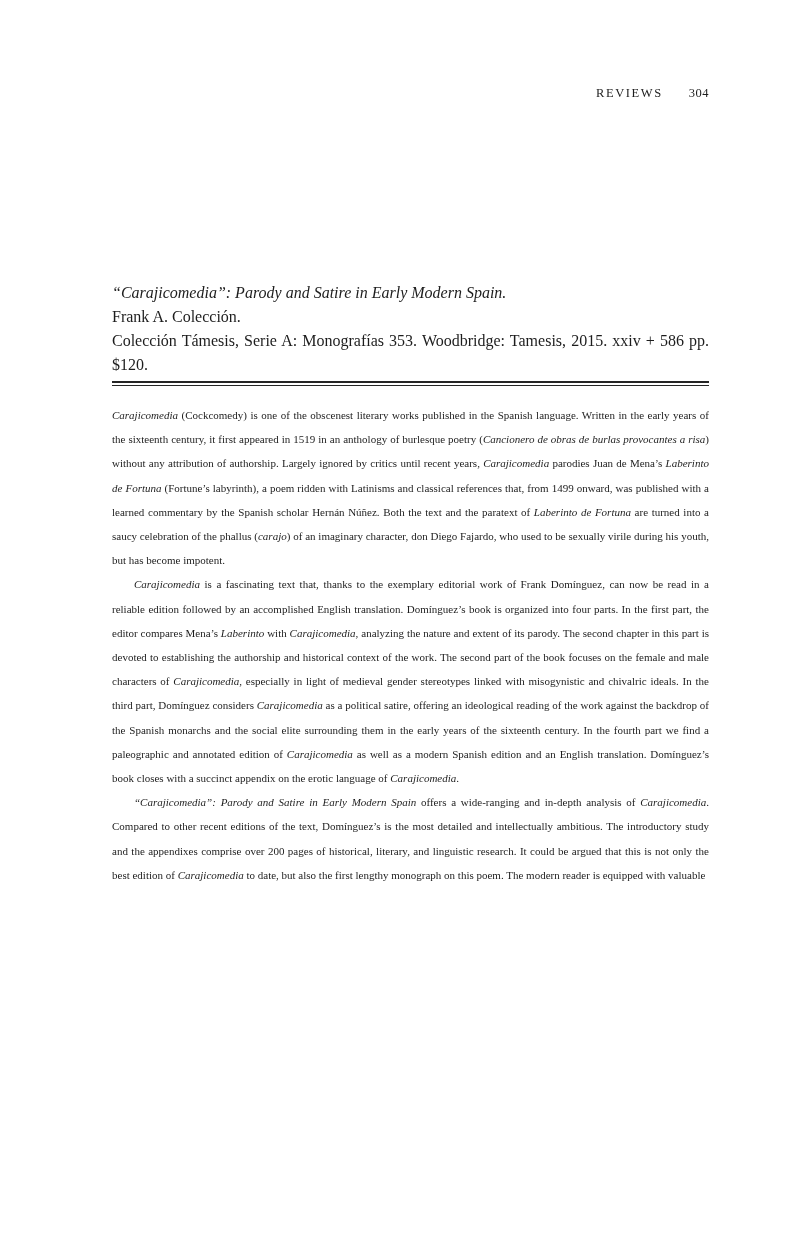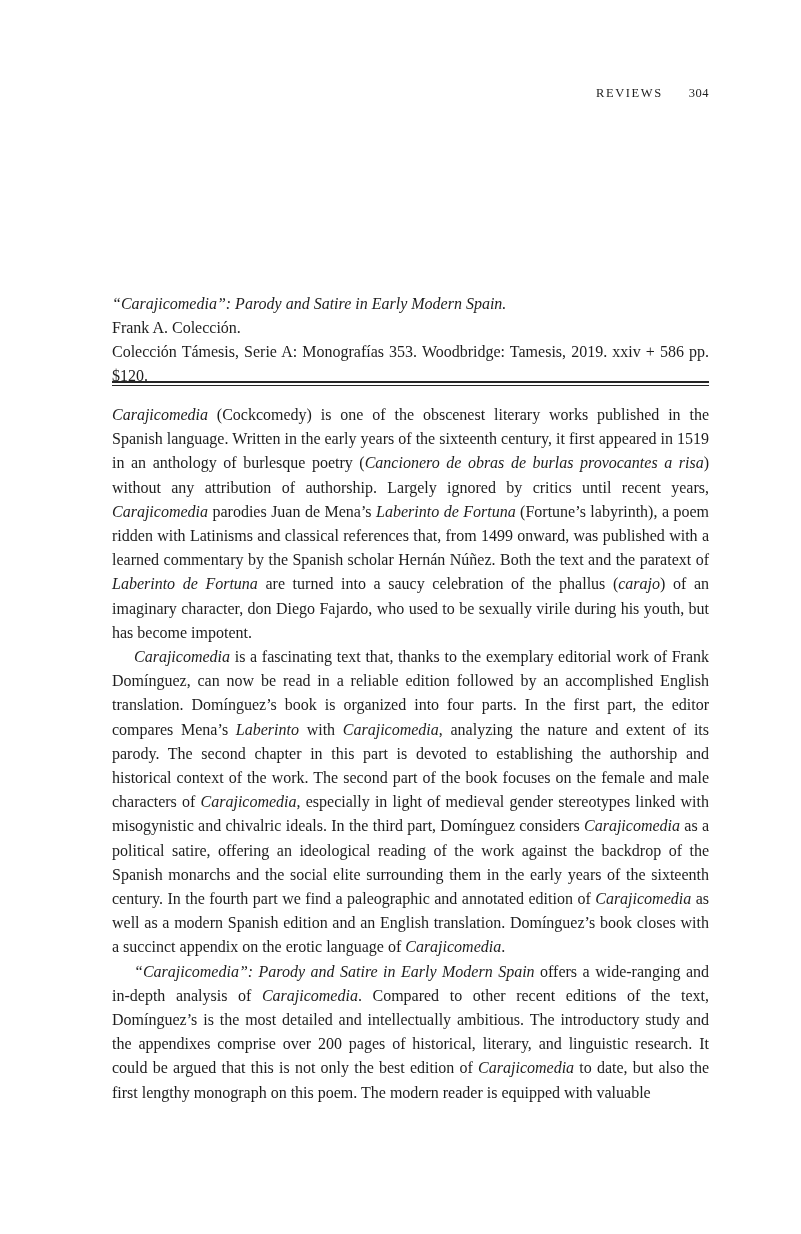--- a/index.html
+++ b/index.html
@@ -29,21 +29,21 @@
     font-size: 12.5px;
   }
   .running-title {
     letter-spacing: 1.6px;
   }
   .page-number {
     letter-spacing: 0.5px;
   }
   .citation {
     position: absolute;
-    top: 292px;
+    top: 281px;
     left: 112px;
     width: 597px;
     font-size: 16px;
     line-height: 24px;
     text-align: justify;
   }
   .citation p {
     margin: 0;
   }
   .citation .title {
@@ -57,21 +57,21 @@
     height: 5px;
     box-sizing: border-box;
     border-top: 2px solid #252525;
     border-bottom: 1px solid #252525;
   }
   .review {
     position: absolute;
     top: 403px;
     left: 112px;
     width: 597px;
-    font-size: 16px;
+    font-size: 11px;
     line-height: 24.2px;
     text-align: justify;
   }
   .review p {
     margin: 0;
   }
   .review p.indent {
     text-indent: 22px;
   }
   .it {
@@ -84,21 +84,21 @@
 <div class="page">
 
   <div class="running-header">
     <span class="running-title">REVIEWS</span>
     <span class="page-number">304</span>
   </div>
 
   <div class="citation">
     <p class="title">“Carajicomedia”: Parody and Satire in Early Modern Spain.</p>
     <p>Frank A. Colección.</p>
-    <p>Colección Támesis, Serie A: Monografías 353. Woodbridge: Tamesis, 2019. xxiv + 586 pp. $120.</p>
+    <p>Colección Támesis, Serie A: Monografías 353. Woodbridge: Tamesis, 2015. xxiv + 586 pp. $120.</p>
   </div>
 
   <div class="rule"></div>
 
   <div class="review">
       <p><span class="it">Carajicomedia</span><span> (Cockcomedy) is one of the obscenest literary works published in the Spanish language. Written in the early years of the sixteenth century, it first appeared in 1519 in an anthology of burlesque poetry (</span><span class="it">Cancionero de obras de burlas provocantes a risa</span><span>) without any attribution of authorship. Largely ignored by critics until recent years, </span><span class="it">Carajicomedia</span><span> parodies Juan de Mena’s </span><span class="it">Laberinto de Fortuna</span><span> (Fortune’s labyrinth), a poem ridden with Latinisms and classical references that, from 1499 onward, was published with a learned commentary by the Spanish scholar Hernán Núñez. Both the text and the paratext of </span><span class="it">Laberinto de Fortuna</span><span> are turned into a saucy celebration of the phallus (</span><span class="it">carajo</span><span>) of an imaginary character, don Diego Fajardo, who used to be sexually virile during his youth, but has become impotent.</span></p>
       <p class="indent"><span class="it">Carajicomedia</span><span> is a fascinating text that, thanks to the exemplary editorial work of Frank Domínguez, can now be read in a reliable edition followed by an accomplished English translation. Domínguez’s book is organized into four parts. In the first part, the editor compares Mena’s </span><span class="it">Laberinto</span><span> with </span><span class="it">Carajicomedia</span><span>, analyzing the nature and extent of its parody. The second chapter in this part is devoted to establishing the authorship and historical context of the work. The second part of the book focuses on the female and male characters of </span><span class="it">Carajicomedia</span><span>, especially in light of medieval gender stereotypes linked with misogynistic and chivalric ideals. In the third part, Domínguez considers </span><span class="it">Carajicomedia</span><span> as a political satire, offering an ideological reading of the work against the backdrop of the Spanish monarchs and the social elite surrounding them in the early years of the sixteenth century. In the fourth part we find a paleographic and annotated edition of </span><span class="it">Carajicomedia</span><span> as well as a modern Spanish edition and an English translation. Domínguez’s book closes with a succinct appendix on the erotic language of </span><span class="it">Carajicomedia</span><span>.</span></p>
       <p class="indent"><span class="it">“Carajicomedia”: Parody and Satire in Early Modern Spain</span><span> offers a wide-ranging and in-depth analysis of </span><span class="it">Carajicomedia</span><span>. Compared to other recent editions of the text, Domínguez’s is the most detailed and intellectually ambitious. The introductory study and the appendixes comprise over 200 pages of historical, literary, and linguistic research. It could be argued that this is not only the best edition of </span><span class="it">Carajicomedia</span><span> to date, but also the first lengthy monograph on this poem. The modern reader is equipped with valuable</span></p>
     </div>
 

